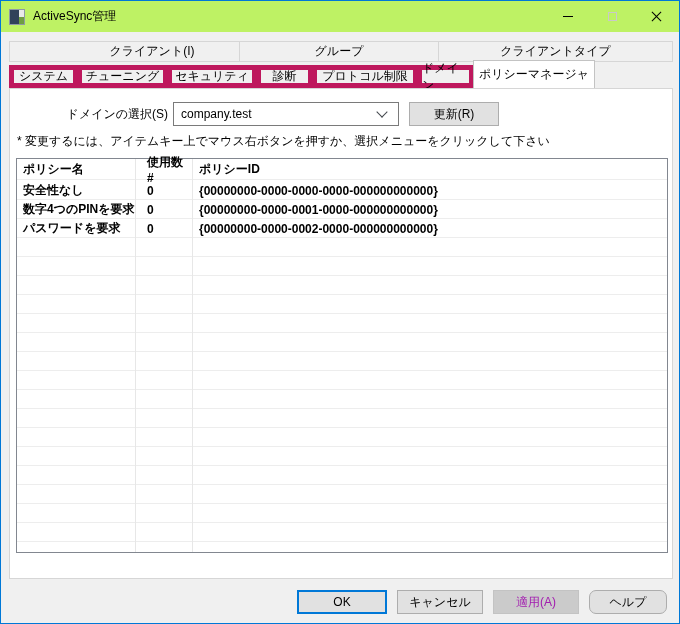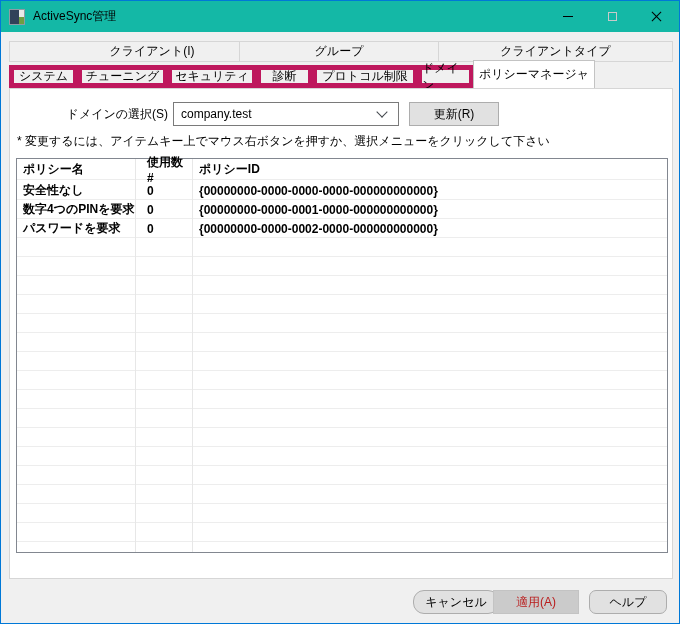--- a/index.html
+++ b/index.html
@@ -5,21 +5,21 @@
   * { margin:0; padding:0; box-sizing:border-box; }
   html,body { width:680px; height:624px; }
   body { font-family:"Liberation Sans","DejaVu Sans",sans-serif; font-size:12px; color:#000; }
 
   .window{
     position:relative; width:680px; height:624px;
     background:#f0f0f0; border:1px solid #0078d7; overflow:hidden;
   }
 
   
-  .titlebar{ position:absolute; top:0; left:0; right:0; height:31px; background:#14b8a6; display:flex; align-items:center; }
+  .titlebar{ position:absolute; top:0; left:0; right:0; height:31px; background:#bef264; display:flex; align-items:center; }
   .app-icon{ width:16px; height:16px; margin-left:8px; border:1px solid #8f9aa5; display:flex; }
   .app-icon .ic-l{ width:9px; height:100%; background:#31415a; }
   .app-icon .ic-r{ width:5px; height:100%; display:flex; flex-direction:column; }
   .app-icon .ic-rt{ flex:1; background:#e9e9e9; }
   .app-icon .ic-rb{ flex:1; background:#6f9e42; }
   .title-text{ margin-left:8px; font-size:12px; }
   .caption-btns{ position:absolute; right:1px; top:0; height:30px; display:flex; }
   .cap-btn{ width:44px; height:30px; display:flex; align-items:center; justify-content:center; background:transparent; }
   .glyph-min{ width:10px; height:1px; background:#000; }
   .glyph-max{ width:9px; height:9px; border:1px solid #cicccc; border:1px solid #c9c9c9; }
@@ -62,22 +62,22 @@
   .lv-row{ height:19px; display:flex; align-items:center; }
   .c1{ width:118px; padding-left:6px; overflow:hidden; white-space:nowrap; }
   .c2{ width:57px; padding-left:12px; }
   .c3{ flex:1; padding-left:7px; white-space:nowrap; }
   .vline{ position:absolute; top:0; bottom:0; width:1px; background:#e7e7e7; z-index:3; }
   .vl-1{ left:118px; } .vl-2{ left:175px; }
 
   
   .footer-btn{ position:absolute; top:589px; height:24px; }
   .ok-btn{ left:296px; width:90px; border:2px solid #0078d7; }
-  .cancel-btn{ left:412px; width:86px;border-radius:11px; }
-  .apply-btn{ left:492px; width:86px; background:#cbcbcb; border:1px solid #c3c3c3; color:#b91c1c; }
+  .cancel-btn{ left:396px; width:86px; }
+  .apply-btn{ left:492px; width:86px; background:#cbcbcb; border:1px solid #c3c3c3; color:#a21caf; }
   .help-btn{ left:588px; width:78px;border-radius:7px; }
 </style>
 </head>
 <body>
 
 <div class="window">
 
   <div class="titlebar">
     <div class="app-icon">
       <div class="ic-l"></div>
@@ -152,17 +152,18 @@
         </div>
         <div class="lv-row">
           <div class="c1">パスワードを要求</div>
           <div class="c2">0</div>
           <div class="c3">{00000000-0000-0002-0000-000000000000}</div>
         </div>
       </div>
     </div>
   </div>
 
+  <div class="btn footer-btn ok-btn">OK</div>
   <div class="btn footer-btn cancel-btn">キャンセル</div>
   <div class="btn footer-btn apply-btn">適用(A)</div>
   <div class="btn footer-btn help-btn">ヘルプ</div>
 
 </div>
 
 </body></html>

